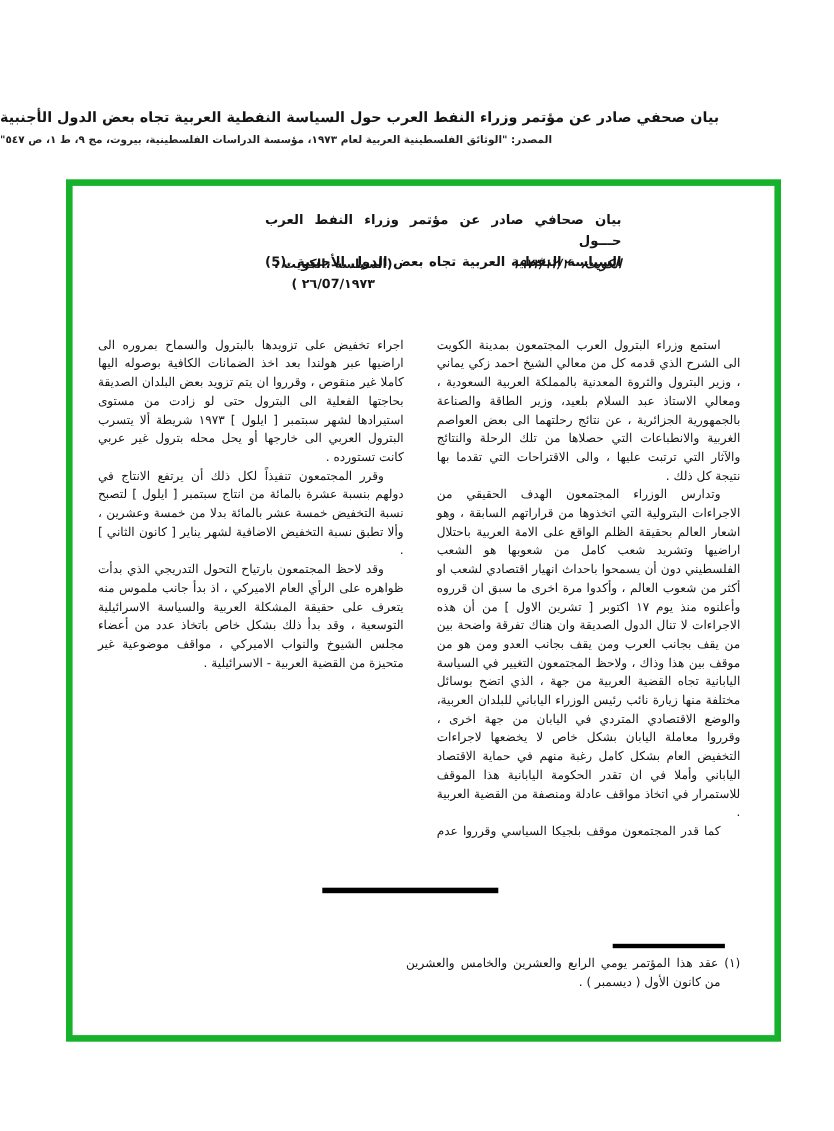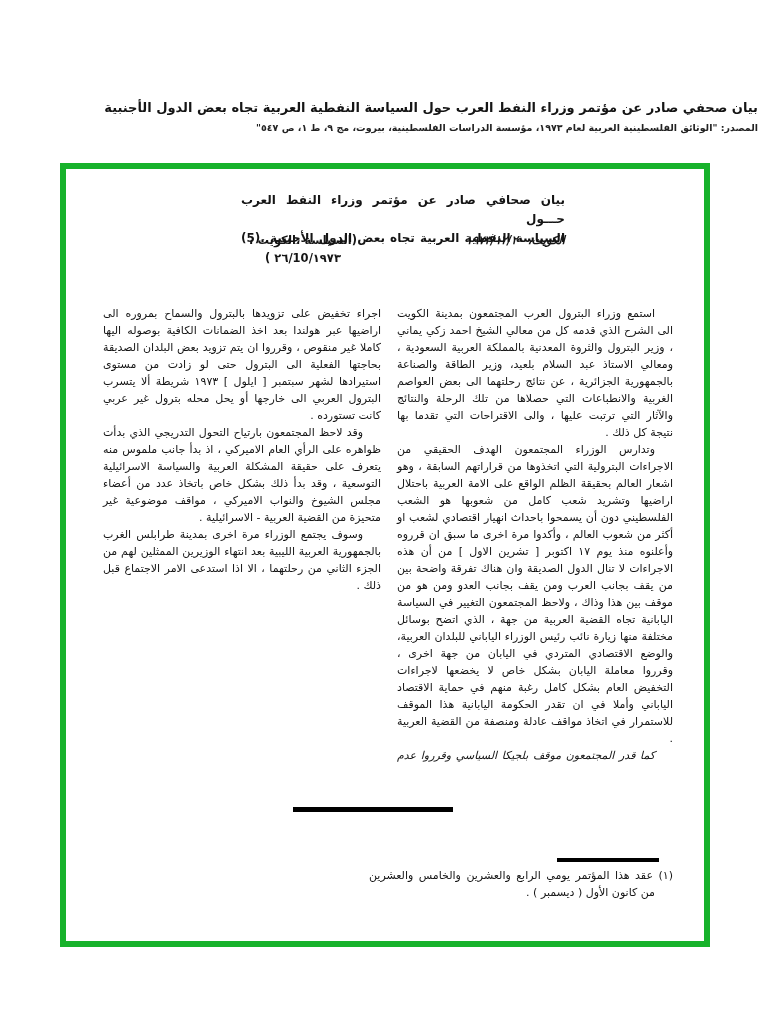--- a/index.html
+++ b/index.html
@@ -1,36 +1,36 @@
 <!DOCTYPE html>
 <html lang="ar"><head>
 <meta charset="utf-8">
 <style>
   html,body{margin:0;padding:0;background:#ffffff;}
   body{width:758px;height:1028px;font-family:"DejaVu Sans",sans-serif;color:#151515;}
   .page{position:relative;width:758px;height:1028px;background:#ffffff;overflow:hidden;}
 
-  .page-header{position:absolute;top:100px;left:0;width:758px;text-align:right;direction:rtl;}
+  .page-header{position:absolute;top:100px;left:0;width:758px;text-align:left;direction:rtl;}
   .hdr-title{font-size:13px;font-weight:bold;letter-spacing:0.2px;}
   .hdr-source{margin-top:7px;font-size:9.5px;font-weight:bold;color:#222;}
 
   .frame{position:absolute;left:60px;top:163px;width:638px;height:772px;border:6px solid #17b22b;background:#ffffff;}
 
   .doc-title{position:absolute;top:22px;right:139px;width:324px;direction:rtl;font-weight:bold;font-size:12px;line-height:19px;}
   .jline{text-align:justify;text-align-last:justify;}
 
   .place-date{position:absolute;top:62px;right:139px;direction:rtl;font-weight:bold;font-size:11.5px;line-height:18px;font-style:italic;}
   .ref{position:absolute;top:62px;left:168px;width:138px;direction:rtl;font-weight:bold;font-size:11.5px;line-height:18px;text-align:center;}
 
   .col{position:absolute;direction:rtl;}
   .col-right{top:136px;right:31px;width:276px;}
-  .col-left{top:136px;left:37px;width:278px;}
+  .col-left{top:136px;left:23px;width:278px;}
   .col p{margin:0;font-size:11px;line-height:17px;text-align:justify;text-indent:18px;}
   .col p.flush{text-indent:0;}
-  .col p.stretch{text-align-last:justify;font-style:italic;}
+  .col p.stretch{text-align-last:justify;}
 
   .rule{position:absolute;background:#000000;}
   .rule-mid{left:227px;top:638px;width:160px;height:5px;}
   .rule-foot{left:491px;top:689px;width:102px;height:4px;}
 
   .footnote{position:absolute;top:698px;right:31px;width:286px;margin:0;direction:rtl;
             font-size:11px;line-height:17px;text-align:justify;
             padding-right:18px;text-indent:-18px;}
 </style>
 </head>
@@ -47,33 +47,33 @@
 
     <div class="doc-title">
       <div class="jline">بيان صحافي صادر عن مؤتمر وزراء النفط العرب حـــول</div>
       <div class="jline">السياسة النفطية العربية تجاه بعض الدول الأجنبية .(5)</div>
     </div>
 
     <div class="place-date">الكويت، ١٩٧٣/١٢/٢٠</div>
 
     <div class="ref">
       <div>(السياسة ،الكويت ،</div>
-      <div>١٩٧٣/10/٢٦ )</div>
+      <div>١٩٧٣/07/٢٦ )</div>
     </div>
 
     <div class="col col-right">
       <p>استمع وزراء البترول العرب المجتمعون بمدينة الكويت الى الشرح الذي قدمه كل من معالي الشيخ احمد زكي يماني ، وزير البترول والثروة المعدنية بالمملكة العربية السعودية ، ومعالي الاستاذ عبد السلام بلعيد، وزير الطاقة والصناعة بالجمهورية الجزائرية ، عن نتائج رحلتهما الى بعض العواصم الغربية والانطباعات التي حصلاها من تلك الرحلة والنتائج والآثار التي ترتبت عليها ، والى الاقتراحات التي تقدما بها نتيجة كل ذلك .</p>
       <p>وتدارس الوزراء المجتمعون الهدف الحقيقي من الاجراءات البترولية التي اتخذوها من قراراتهم السابقة ، وهو اشعار العالم بحقيقة الظلم الواقع على الامة العربية باحتلال اراضيها وتشريد شعب كامل من شعوبها هو الشعب الفلسطيني دون أن يسمحوا باحداث انهيار اقتصادي لشعب او أكثر من شعوب العالم ، وأكدوا مرة اخرى ما سبق ان قرروه وأعلنوه منذ يوم ١٧ اكتوبر [ تشرين الاول ] من أن هذه الاجراءات لا تنال الدول الصديقة وان هناك تفرقة واضحة بين من يقف بجانب العرب ومن يقف بجانب العدو ومن هو من موقف بين هذا وذاك ، ولاحظ المجتمعون التغيير في السياسة اليابانية تجاه القضية العربية من جهة ، الذي اتضح بوسائل مختلفة منها زيارة نائب رئيس الوزراء الياباني للبلدان العربية، والوضع الاقتصادي المتردي في اليابان من جهة اخرى ، وقرروا معاملة اليابان بشكل خاص لا يخضعها لاجراءات التخفيض العام بشكل كامل رغبة منهم في حماية الاقتصاد الياباني وأملا في ان تقدر الحكومة اليابانية هذا الموقف للاستمرار في اتخاذ مواقف عادلة ومنصفة من القضية العربية .</p>
       <p class="stretch">كما قدر المجتمعون موقف بلجيكا السياسي وقرروا عدم</p>
     </div>
 
     <div class="col col-left">
       <p class="flush">اجراء تخفيض على تزويدها بالبترول والسماح بمروره الى اراضيها عبر هولندا بعد اخذ الضمانات الكافية بوصوله اليها كاملا غير منقوص ، وقرروا ان يتم تزويد بعض البلدان الصديقة بحاجتها الفعلية الى البترول حتى لو زادت من مستوى استيرادها لشهر سبتمبر [ ايلول ] ١٩٧٣ شريطة ألا يتسرب البترول العربي الى خارجها أو يحل محله بترول غير عربي كانت تستورده .</p>
+      <p>وقرر المجتمعون تنفيذاً لكل ذلك أن يرتفع الانتاج في دولهم بنسبة عشرة بالمائة من انتاج سبتمبر [ ايلول ] لتصبح نسبة التخفيض خمسة عشر بالمائة بدلا من خمسة وعشرين ، وألا تطبق نسبة التخفيض الاضافية لشهر يناير [ كانون الثاني ] .</p>
       <p>وقد لاحظ المجتمعون بارتياح التحول التدريجي الذي بدأت ظواهره على الرأي العام الاميركي ، اذ بدأ جانب ملموس منه يتعرف على حقيقة المشكلة العربية والسياسة الاسرائيلية التوسعية ، وقد بدأ ذلك بشكل خاص باتخاذ عدد من أعضاء مجلس الشيوخ والنواب الاميركي ، مواقف موضوعية غير متحيزة من القضية العربية - الاسرائيلية .</p>
-      <p>وسوف يجتمع الوزراء مرة اخرى بمدينة طرابلس الغرب بالجمهورية العربية الليبية بعد انتهاء الوزيرين الممثلين لهم من الجزء الثاني من رحلتهما ، الا اذا استدعى الامر الاجتماع قبل ذلك .</p>
     </div>
 
     <div class="rule rule-mid"></div>
     <div class="rule rule-foot"></div>
 
     <p class="footnote">(١) عقد هذا المؤتمر يومي الرابع والعشرين والخامس والعشرين من كانون الأول ( ديسمبر ) .</p>
 
   </div>
 </div>
 

